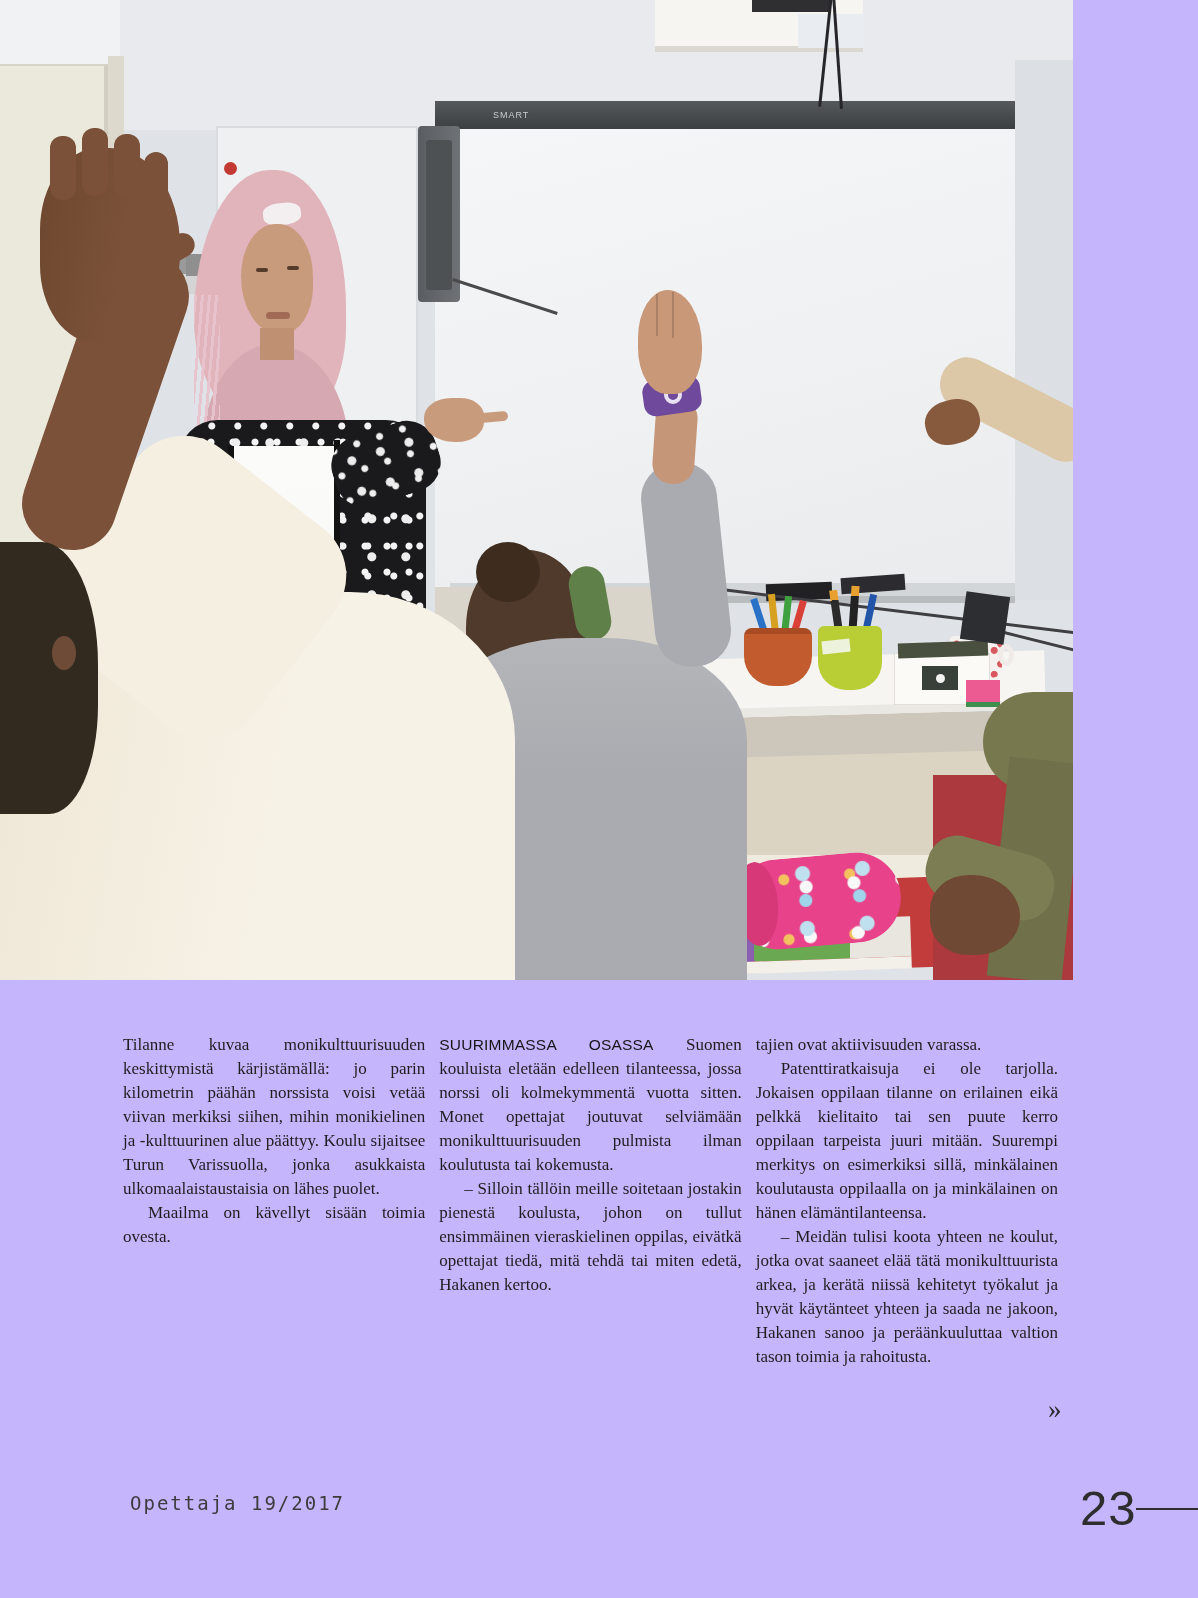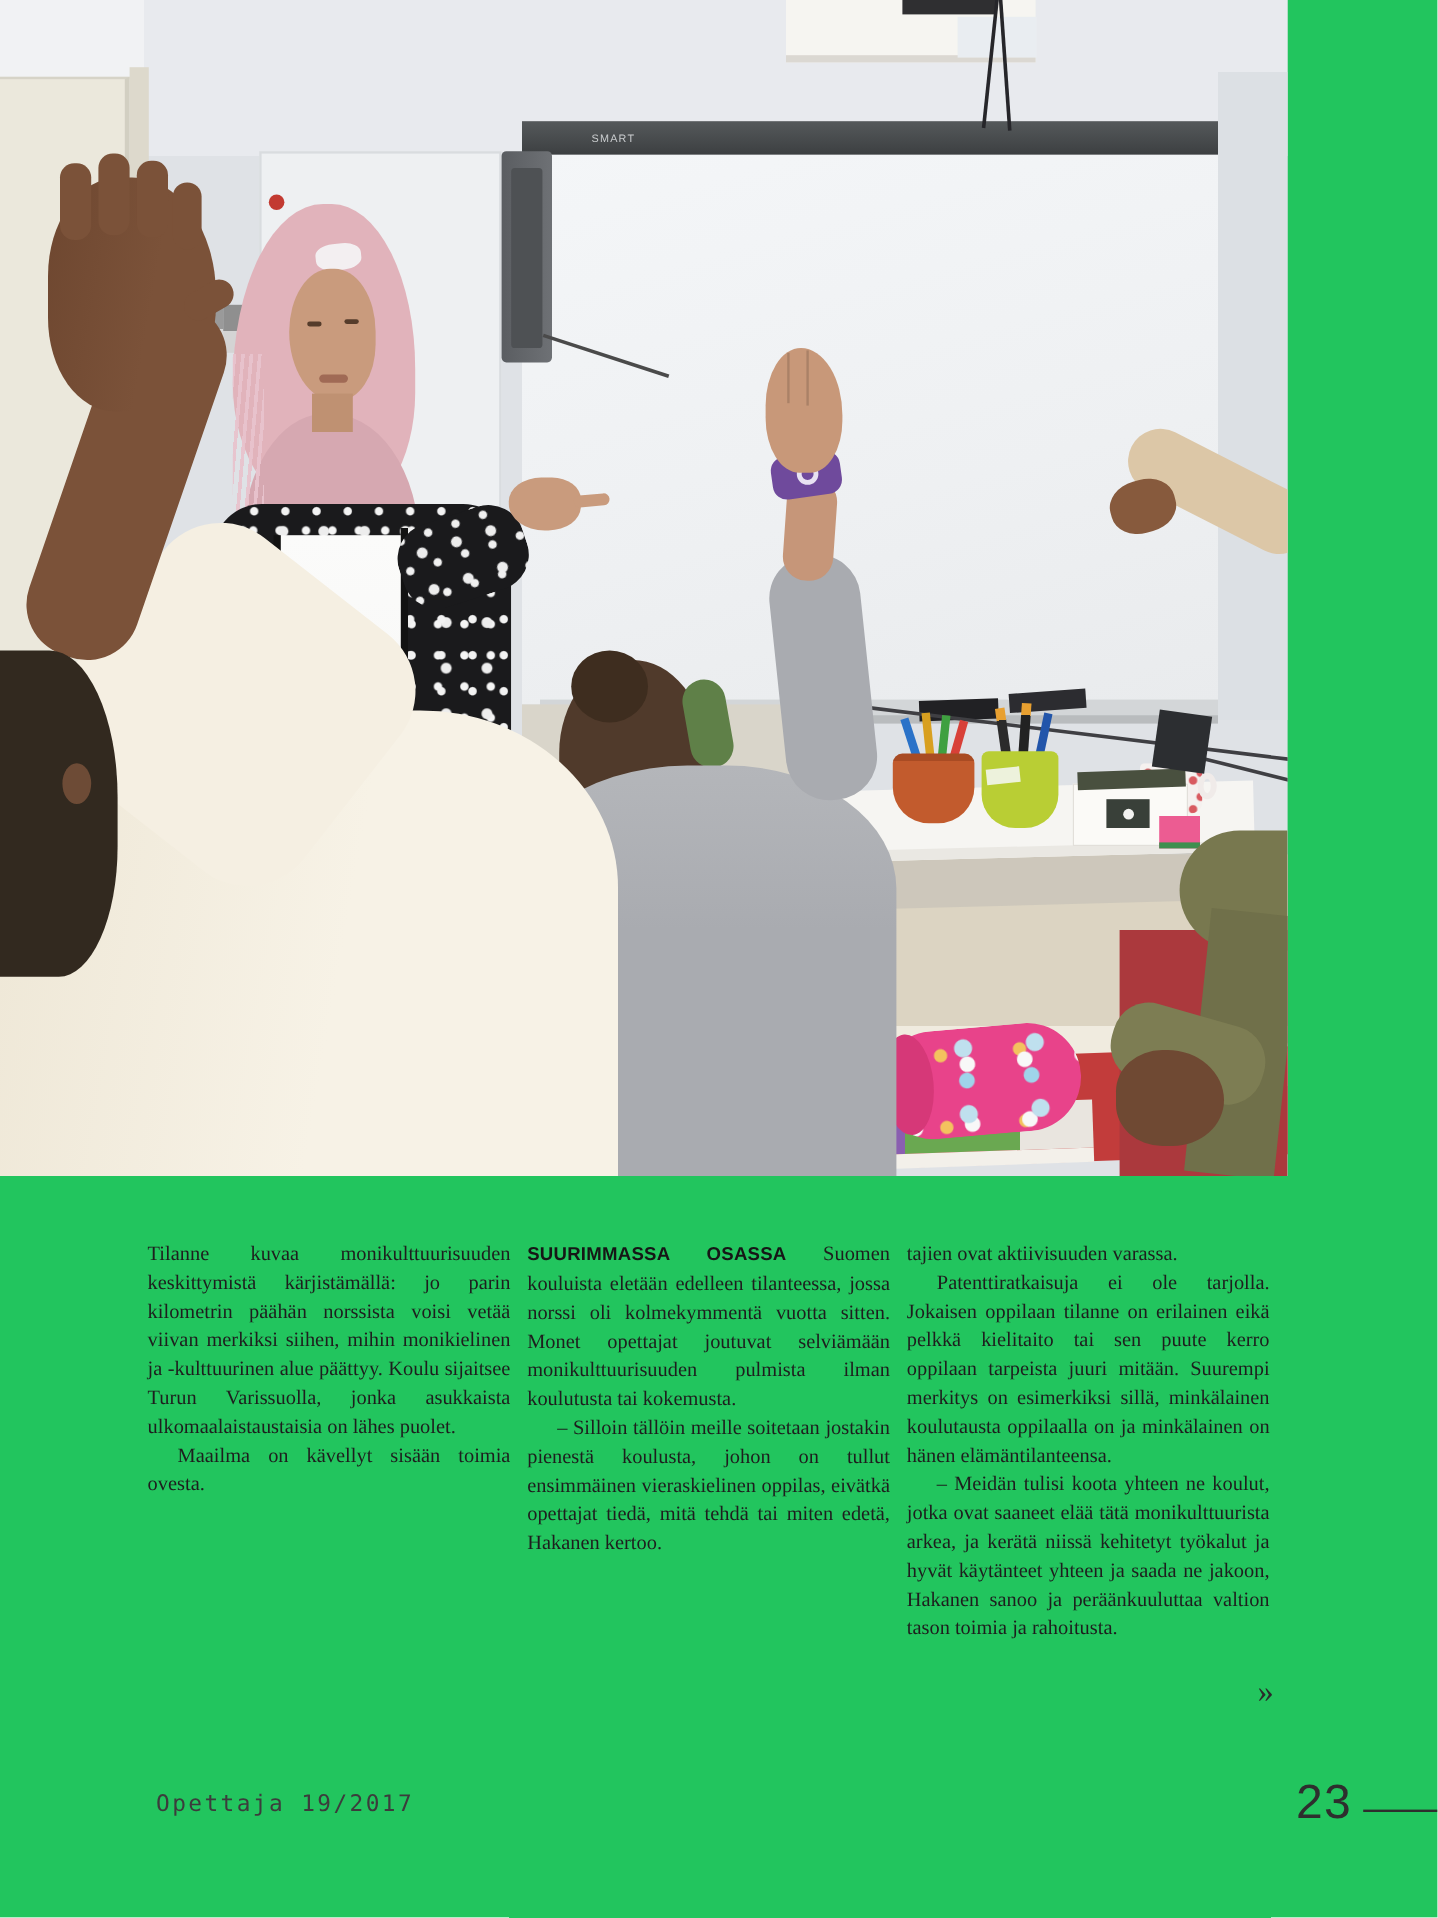--- a/index.html
+++ b/index.html
@@ -1,37 +1,37 @@
 <!DOCTYPE html>
 <html lang="fi"><head>
 <meta charset="utf-8">
 <style>
   html,body{margin:0;padding:0;background:#fff;}
-  .page{position:relative;width:1198px;height:1598px;background:#22c55e;overflow:hidden;
+  .page{position:relative;width:1198px;height:1598px;background:#c4b5fd;overflow:hidden;
         font-family:"Liberation Serif", serif;color:#222;}
   .s{position:absolute;}
   
   #photo{left:0;top:0;width:1073px;height:980px;overflow:hidden;background:#dfe2e6;}
   
   .caption{left:862px;top:140px;width:241px;height:264px;background:#c9e4ec;
            font-family:"Liberation Sans", sans-serif;font-size:16.5px;line-height:23.3px;
            color:#333;padding:30px 16px 0 36px;box-sizing:border-box;white-space:pre-line;}
   
   .article{left:123px;top:1033px;width:935px;display:flex;gap:14px;}
   .col{width:303px;}
   .col p{margin:0;text-align:justify;font-size:17px;line-height:24px;color:#1e1e1e;}
   .col p.indent{text-indent:25px;}
-  .lead{font-family:"Liberation Sans", sans-serif;font-weight:bold;font-size:15.5px;
+  .lead{font-family:"Liberation Sans", sans-serif;font-weight:normal;font-size:15.5px;
         letter-spacing:.2px;color:#161616;}
   .cont-mark{left:1048px;top:1394px;font-size:27px;color:#2b2b2b;font-family:"Liberation Serif",serif;}
   
   .footer-left{left:130px;top:1492px;font-family:"DejaVu Sans Mono", monospace;
                font-size:19px;letter-spacing:2px;color:#3c3c3c;}
   .pageno{left:1080px;top:1480px;font-family:"Liberation Sans", sans-serif;
-          font-weight:300;font-size:40px;color:#2e2e2e;letter-spacing:1px;}
+          font-weight:300;font-size:49px;color:#2e2e2e;letter-spacing:1px;}
   .pageno-dash{left:1136px;top:1508px;width:62px;height:2px;background:#2e2e2e;}
   .smart{font-family:"Liberation Sans",sans-serif;font-size:9px;color:#c9ccce;
          letter-spacing:1px;position:absolute;left:58px;top:9px;}
 </style>
 </head>
 <body>
 
 <div class="page">
 
   <div class="s" id="photo">

